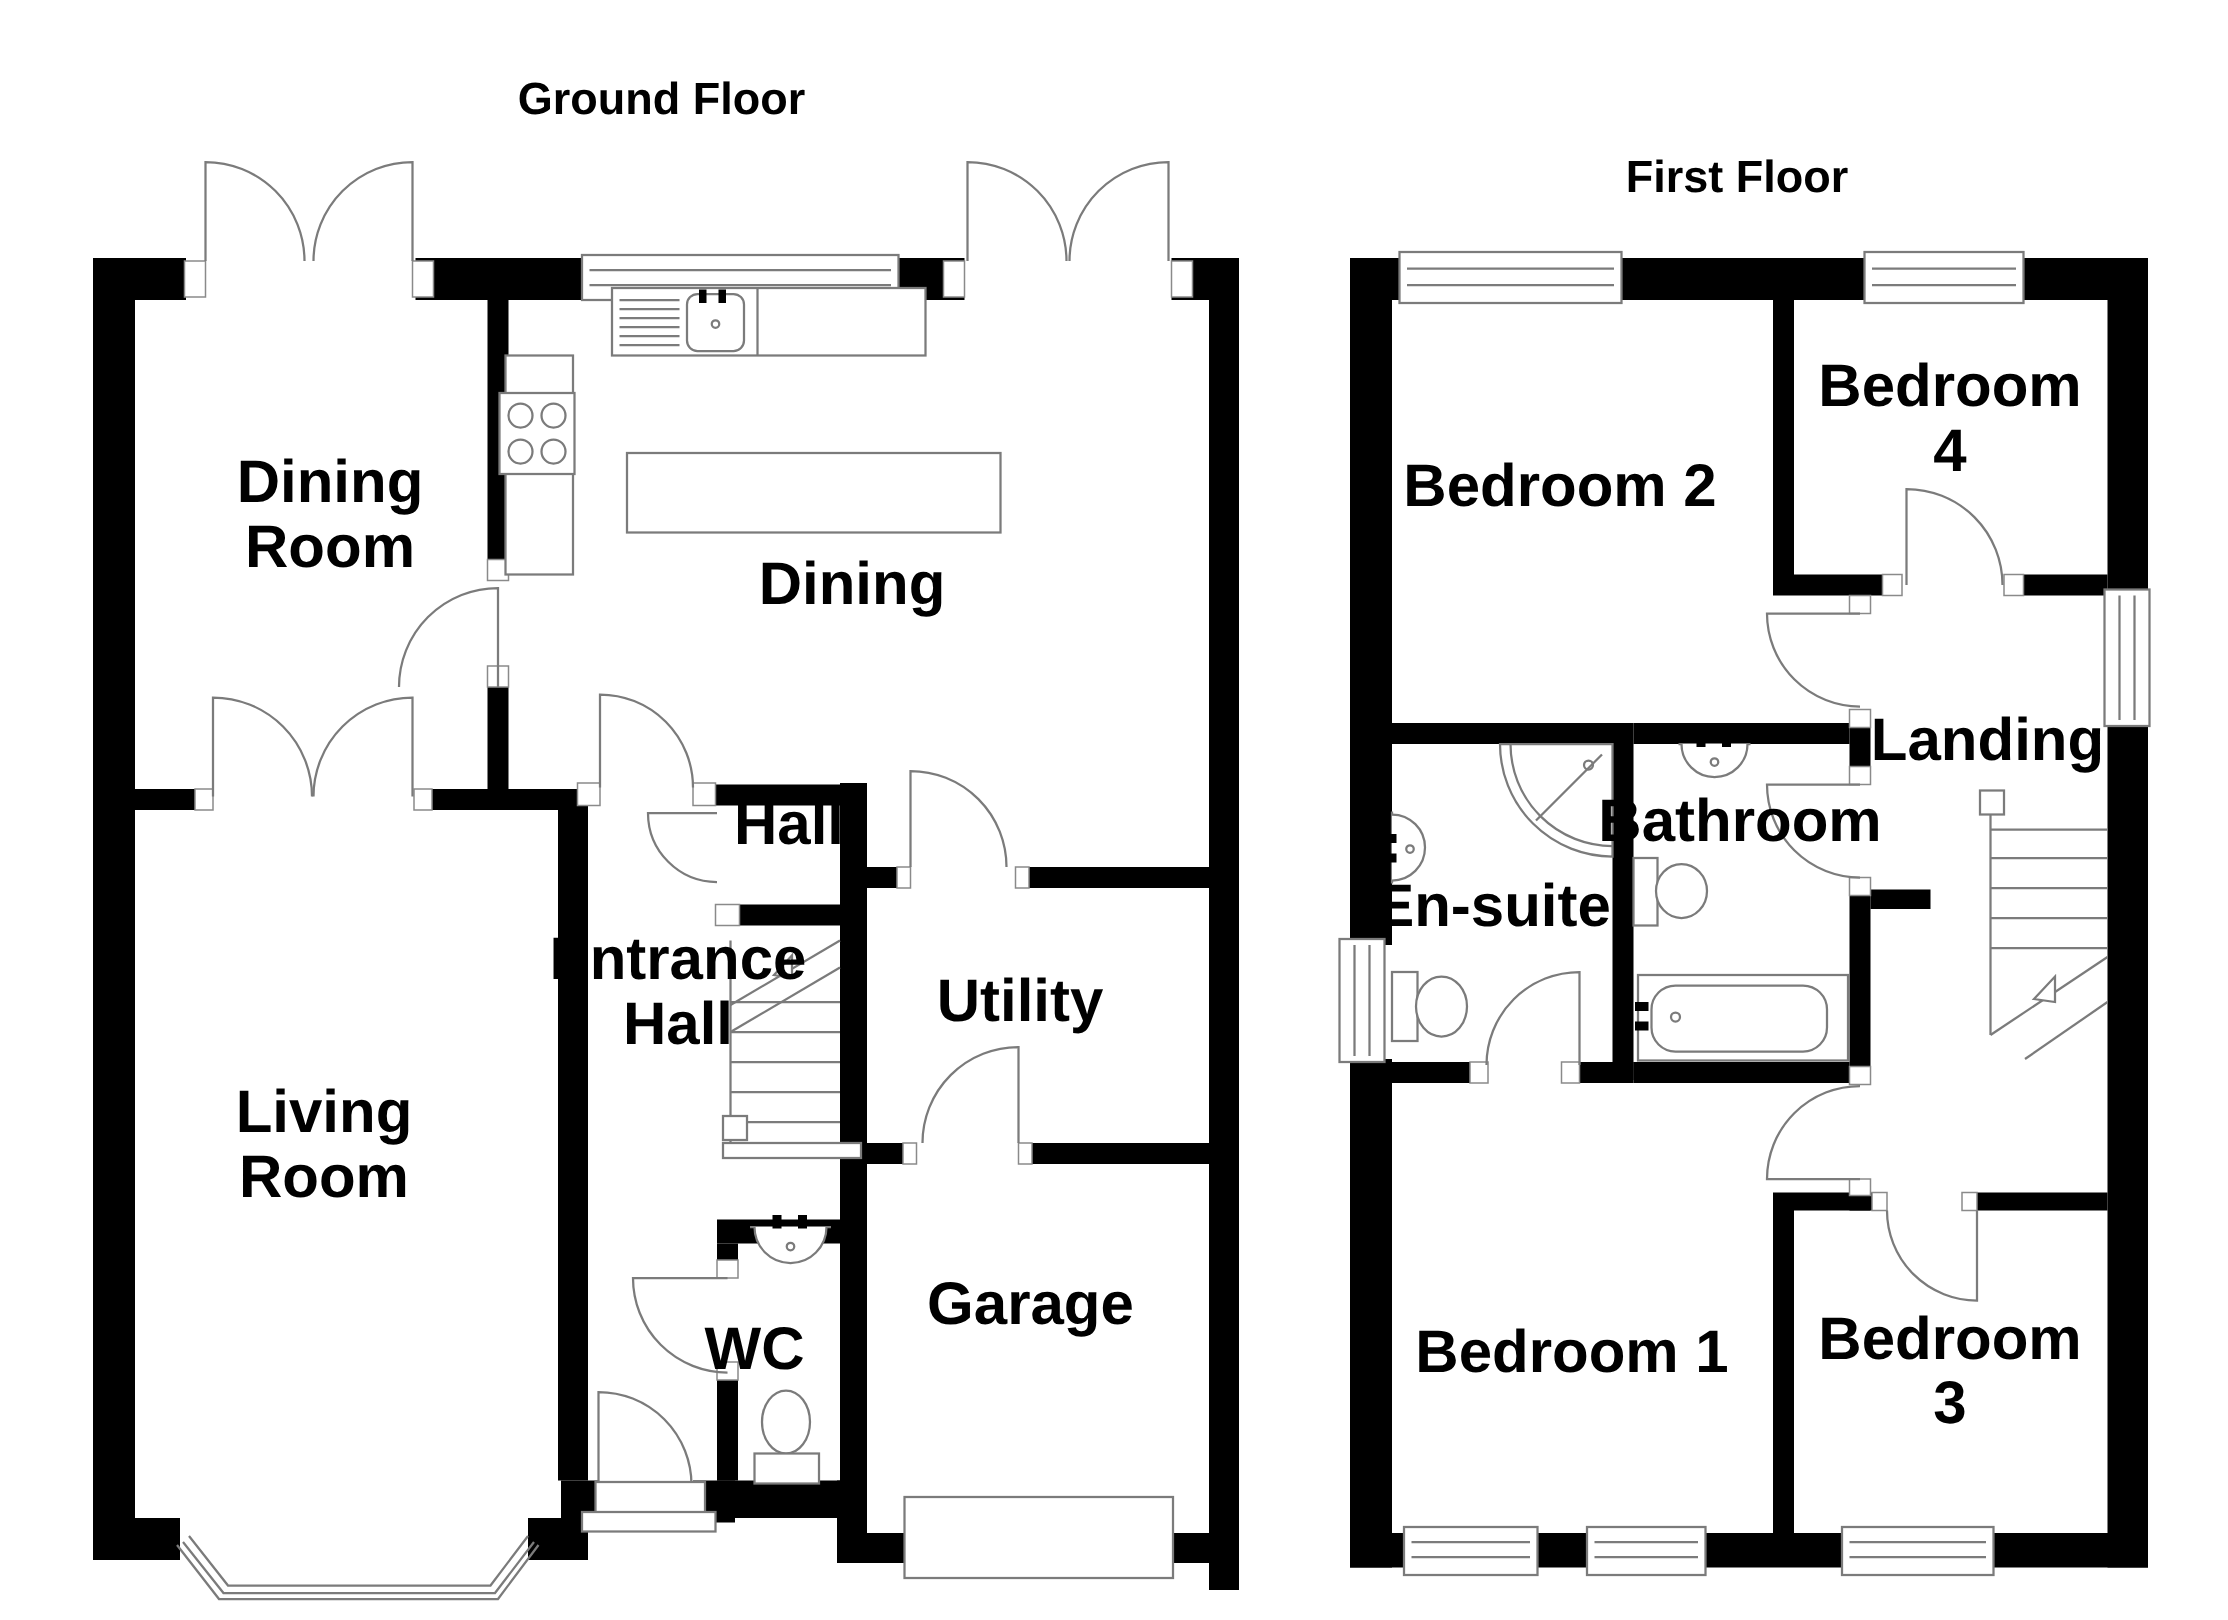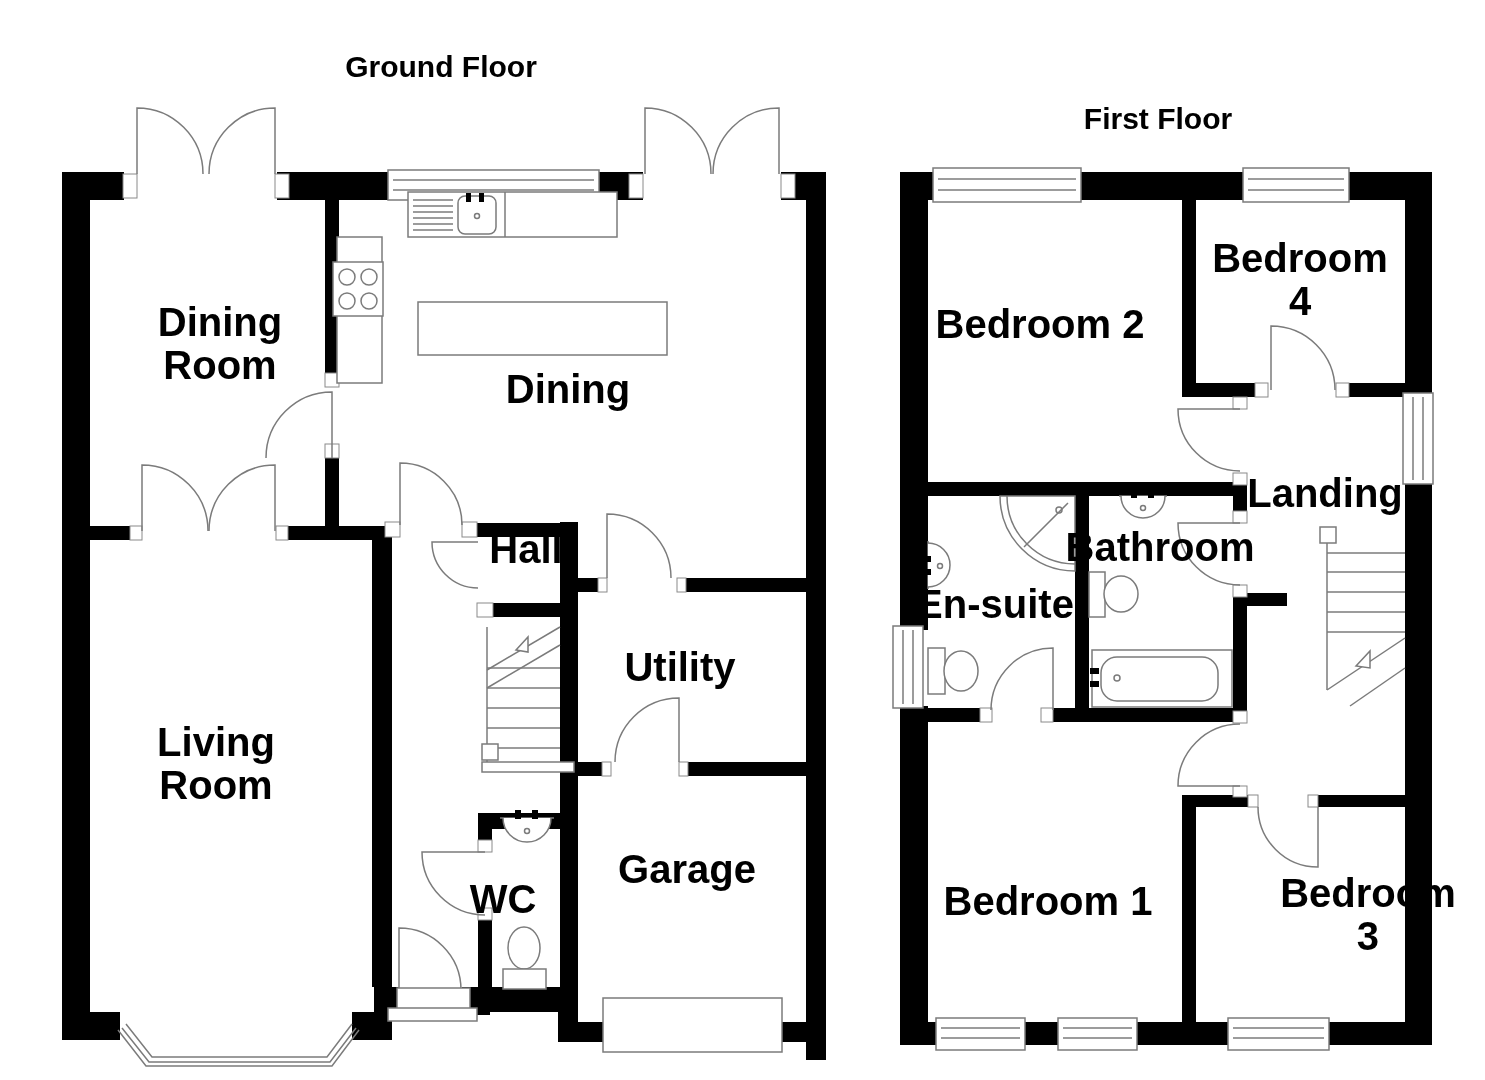--- a/index.html
+++ b/index.html
@@ -317,25 +317,27 @@
 
   <div class="lbl title" style="left:441px;top:67px">Ground Floor</div>
   <div class="lbl title" style="left:1158px;top:119px">First Floor</div>
 
   <div class="lbl" style="left:220px;top:344px">Dining
 Room</div>
   <div class="lbl" style="left:568px;top:390px">Dining</div>
   <div class="lbl" style="left:216px;top:764px">Living
 Room</div>
   <div class="lbl" style="left:526px;top:550px">Hall</div>
+  <div class="lbl" style="left:452px;top:662px">Entrance
+Hall</div>
   <div class="lbl" style="left:680px;top:668px">Utility</div>
   <div class="lbl" style="left:503px;top:900px">WC</div>
   <div class="lbl" style="left:687px;top:870px">Garage</div>
 
   <div class="lbl" style="left:1040px;top:325px">Bedroom 2</div>
   <div class="lbl" style="left:1300px;top:280px">Bedroom 4</div>
   <div class="lbl" style="left:1325px;top:494px">Landing</div>
   <div class="lbl" style="left:1160px;top:548px">Bathroom</div>
   <div class="lbl" style="left:995px;top:605px">En-suite</div>
   <div class="lbl" style="left:1048px;top:902px">Bedroom 1</div>
-  <div class="lbl" style="left:1368px;top:915px">Bedroom 3</div>
+  <div class="lbl" style="left:1300px;top:915px">Bedroom 3</div>
 
 </div>
 
 </body></html>

